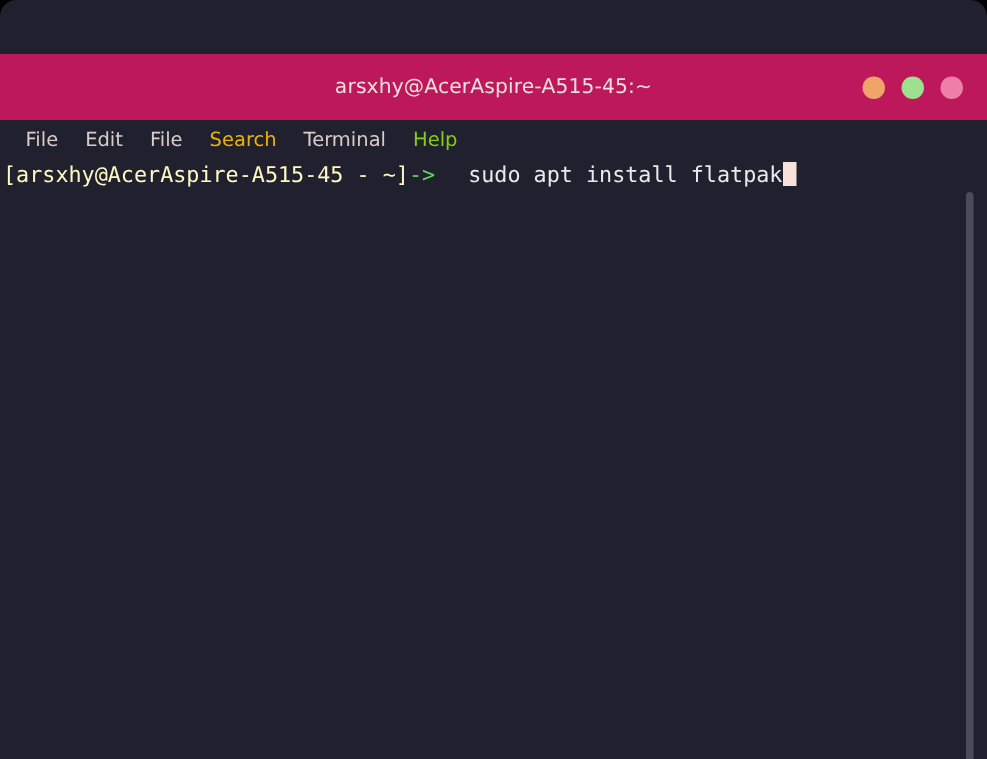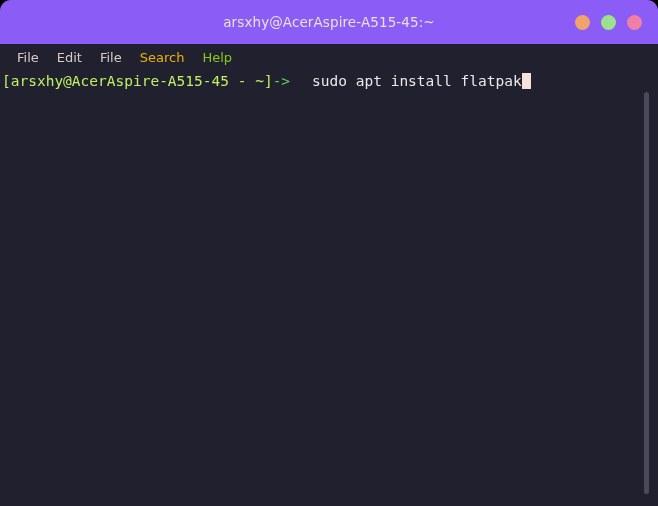--- a/index.html
+++ b/index.html
@@ -134,39 +134,40 @@
     height: 402px;
     background: #4c4a5a;
     border-radius: 3px;
   }
 </style>
 </head>
 <body style="background: rgb(0, 0, 0);">
 
 <div id="window" style="background: rgb(33, 32, 46);">
 
-  <div id="titlebar" style="background: #8b5cf6;">
+  <div id="titlebar" style="background: #be185d; margin-top: 36px;">
     <div id="title-text">arsxhy@AcerAspire-A515-45:~</div>
 
     <div id="window-controls">
       <span class="wc-dot" style="background: rgb(240, 164, 106);"></span>
       <span class="wc-dot" style="background: rgb(157, 224, 141);"></span>
       <span class="wc-dot" style="background: rgb(239, 127, 166);"></span>
     </div>
   </div>
 
   <div id="menubar" style="background: rgb(33, 32, 46);">
     <div class="menu-item" style="color: rgb(217, 204, 200);">File</div>
     <div class="menu-item" style="color: rgb(217, 204, 200);">Edit</div>
     <div class="menu-item" style="color: rgb(217, 204, 200);">File</div>
     <div class="menu-item" style="color: #eab308;">Search</div>
+    <div class="menu-item" style="color: rgb(217, 204, 200);">Terminal</div>
     <div class="menu-item" style="color: #84cc16;">Help</div>
   </div>
 
   <div id="terminal" style="background: rgb(33, 32, 46);">
-    <div id="screen" style="color: rgb(233, 233, 233);"><span class="line"><span class="seg" style="color: #bef264;">[arsxhy@AcerAspire-A515-45 - ~]</span><span class="seg" style="color: rgb(95, 212, 95);">-&gt;</span><span class="seg" style="color: rgb(233, 233, 233); margin-left: 22px;">sudo apt install flatpak</span><span class="cursor" style="background: rgb(246, 226, 218);"></span></span></div>
+    <div id="screen" style="color: rgb(233, 233, 233);"><span class="line"><span class="seg" style="color: #fef9c3;">[arsxhy@AcerAspire-A515-45 - ~]</span><span class="seg" style="color: rgb(95, 212, 95);">-&gt;</span><span class="seg" style="color: rgb(233, 233, 233); margin-left: 22px;">sudo apt install flatpak</span><span class="cursor" style="background: rgb(246, 226, 218);"></span></span></div>
 
     <div id="scrollbar-track">
       <div id="scrollbar-thumb" style="background: rgb(76, 74, 90);"></div>
     </div>
   </div>
 
 </div>
 
 </body></html>

